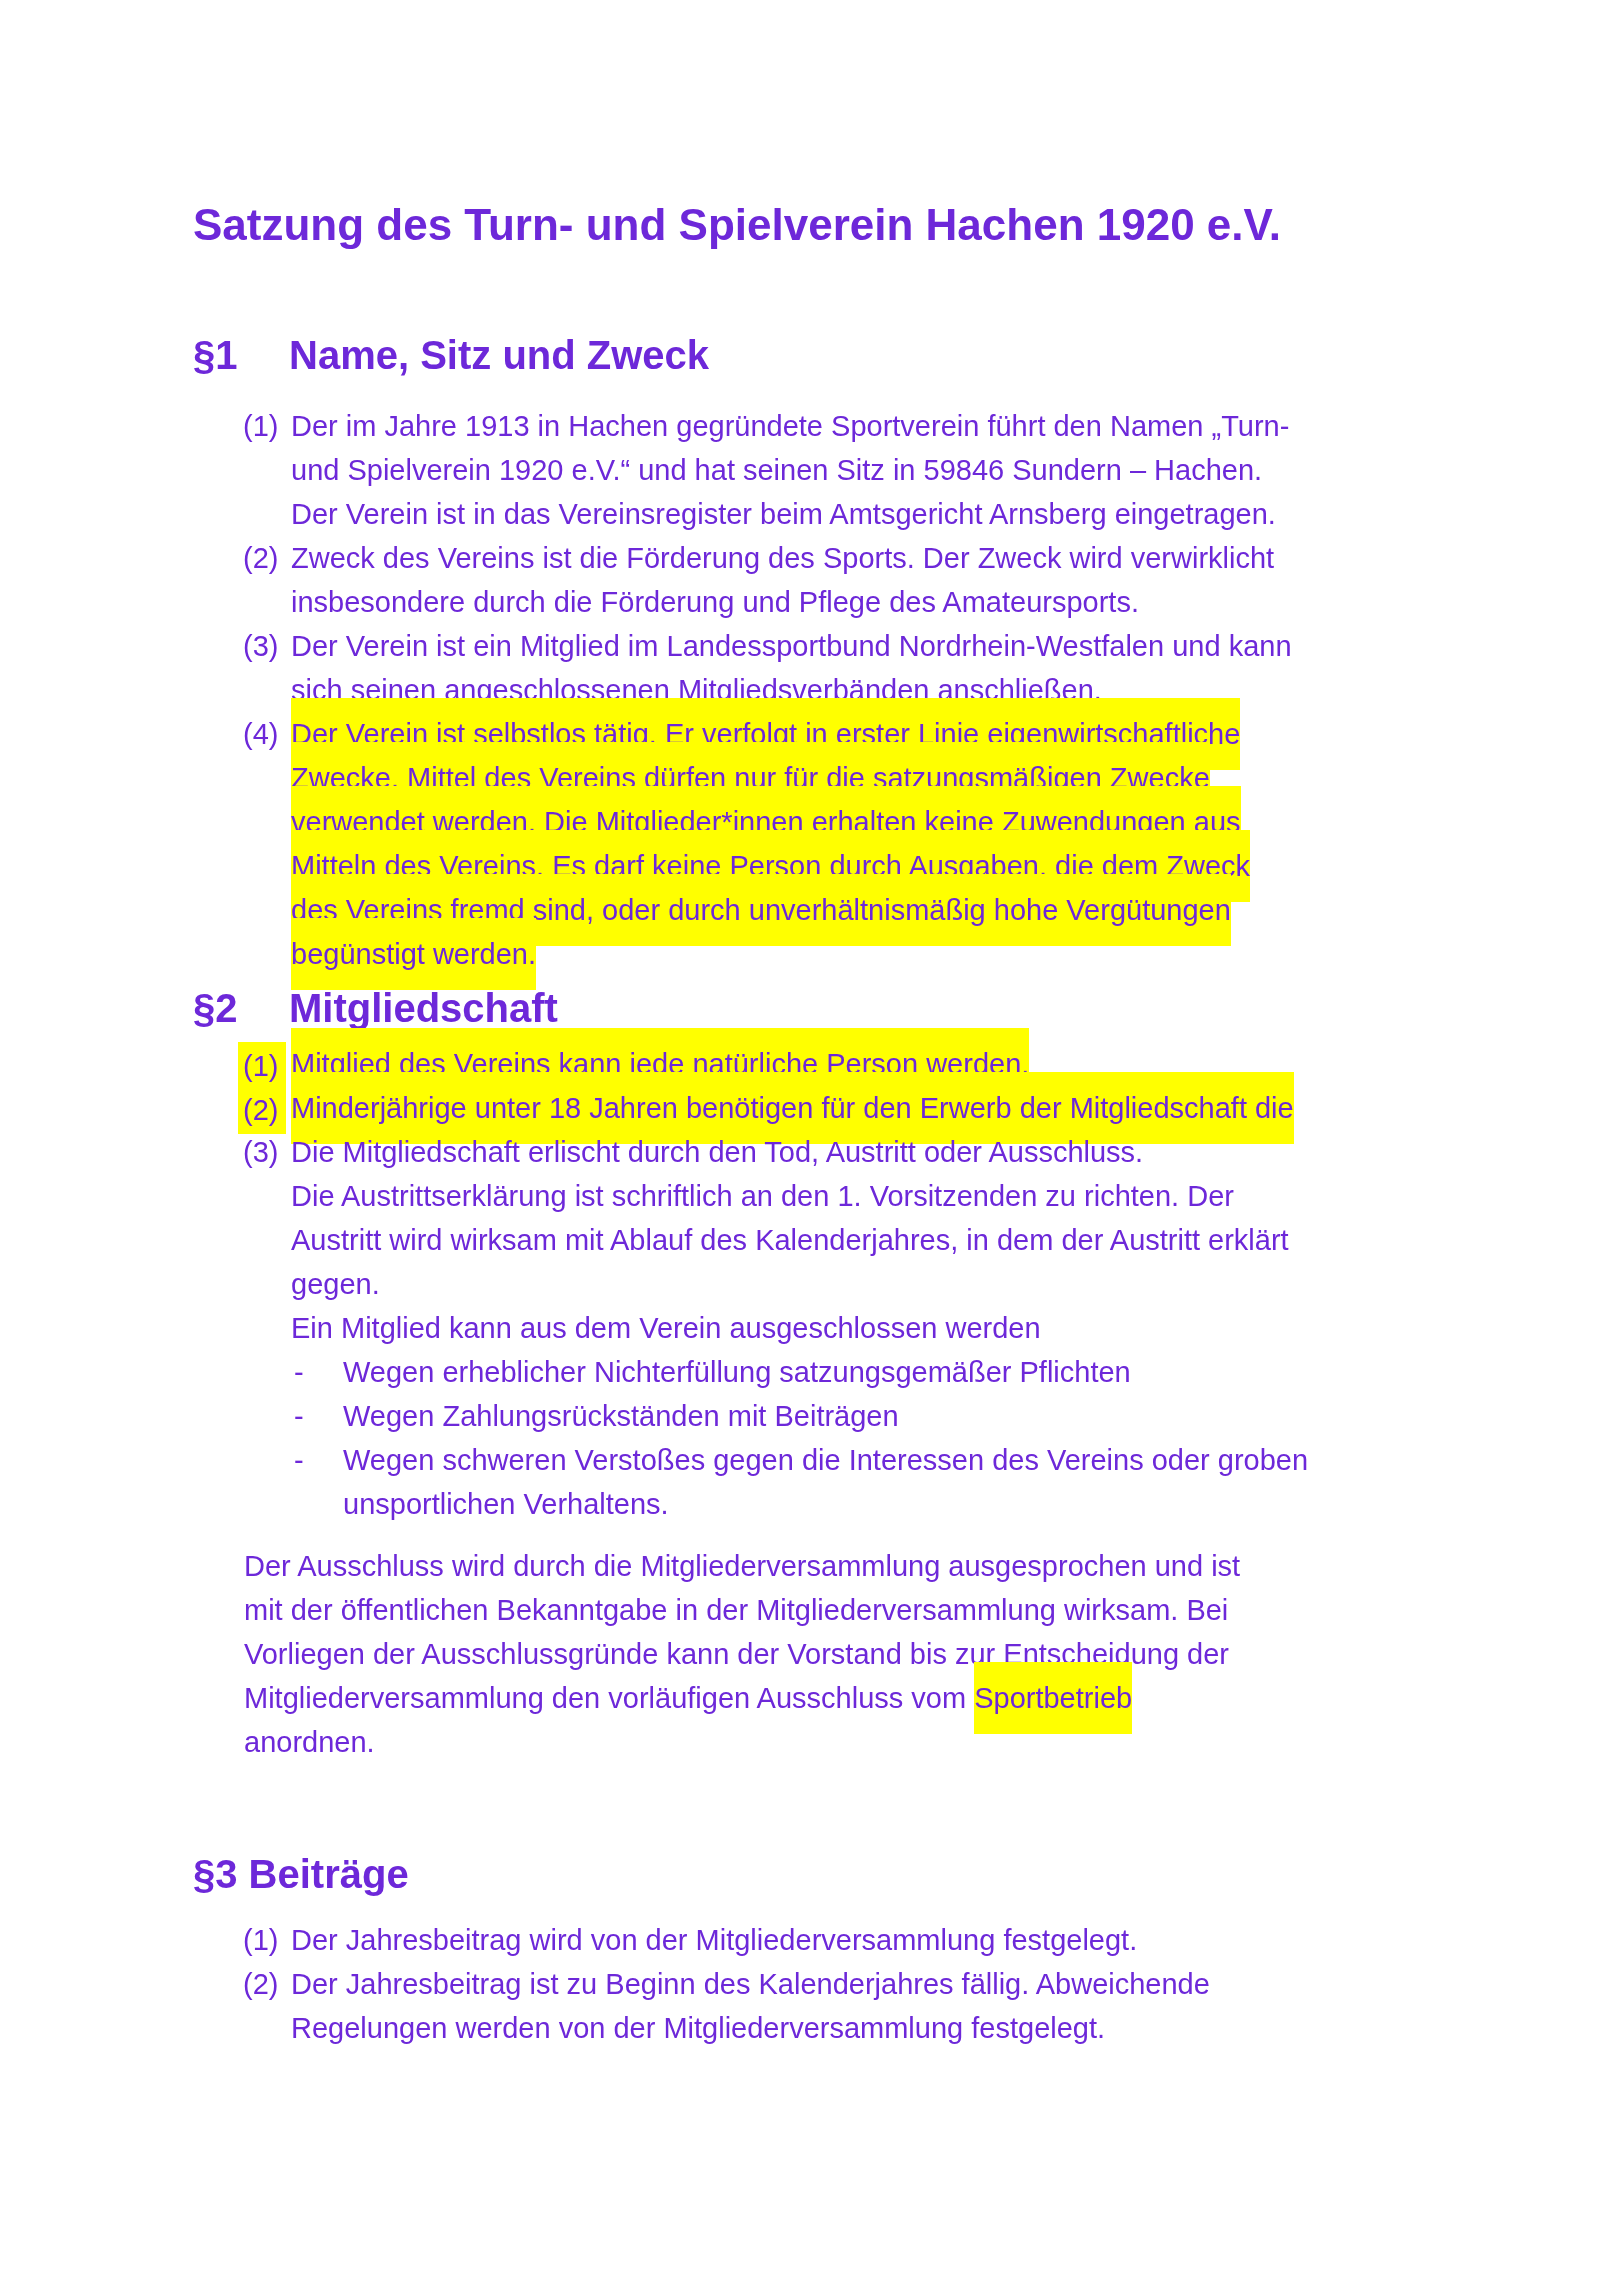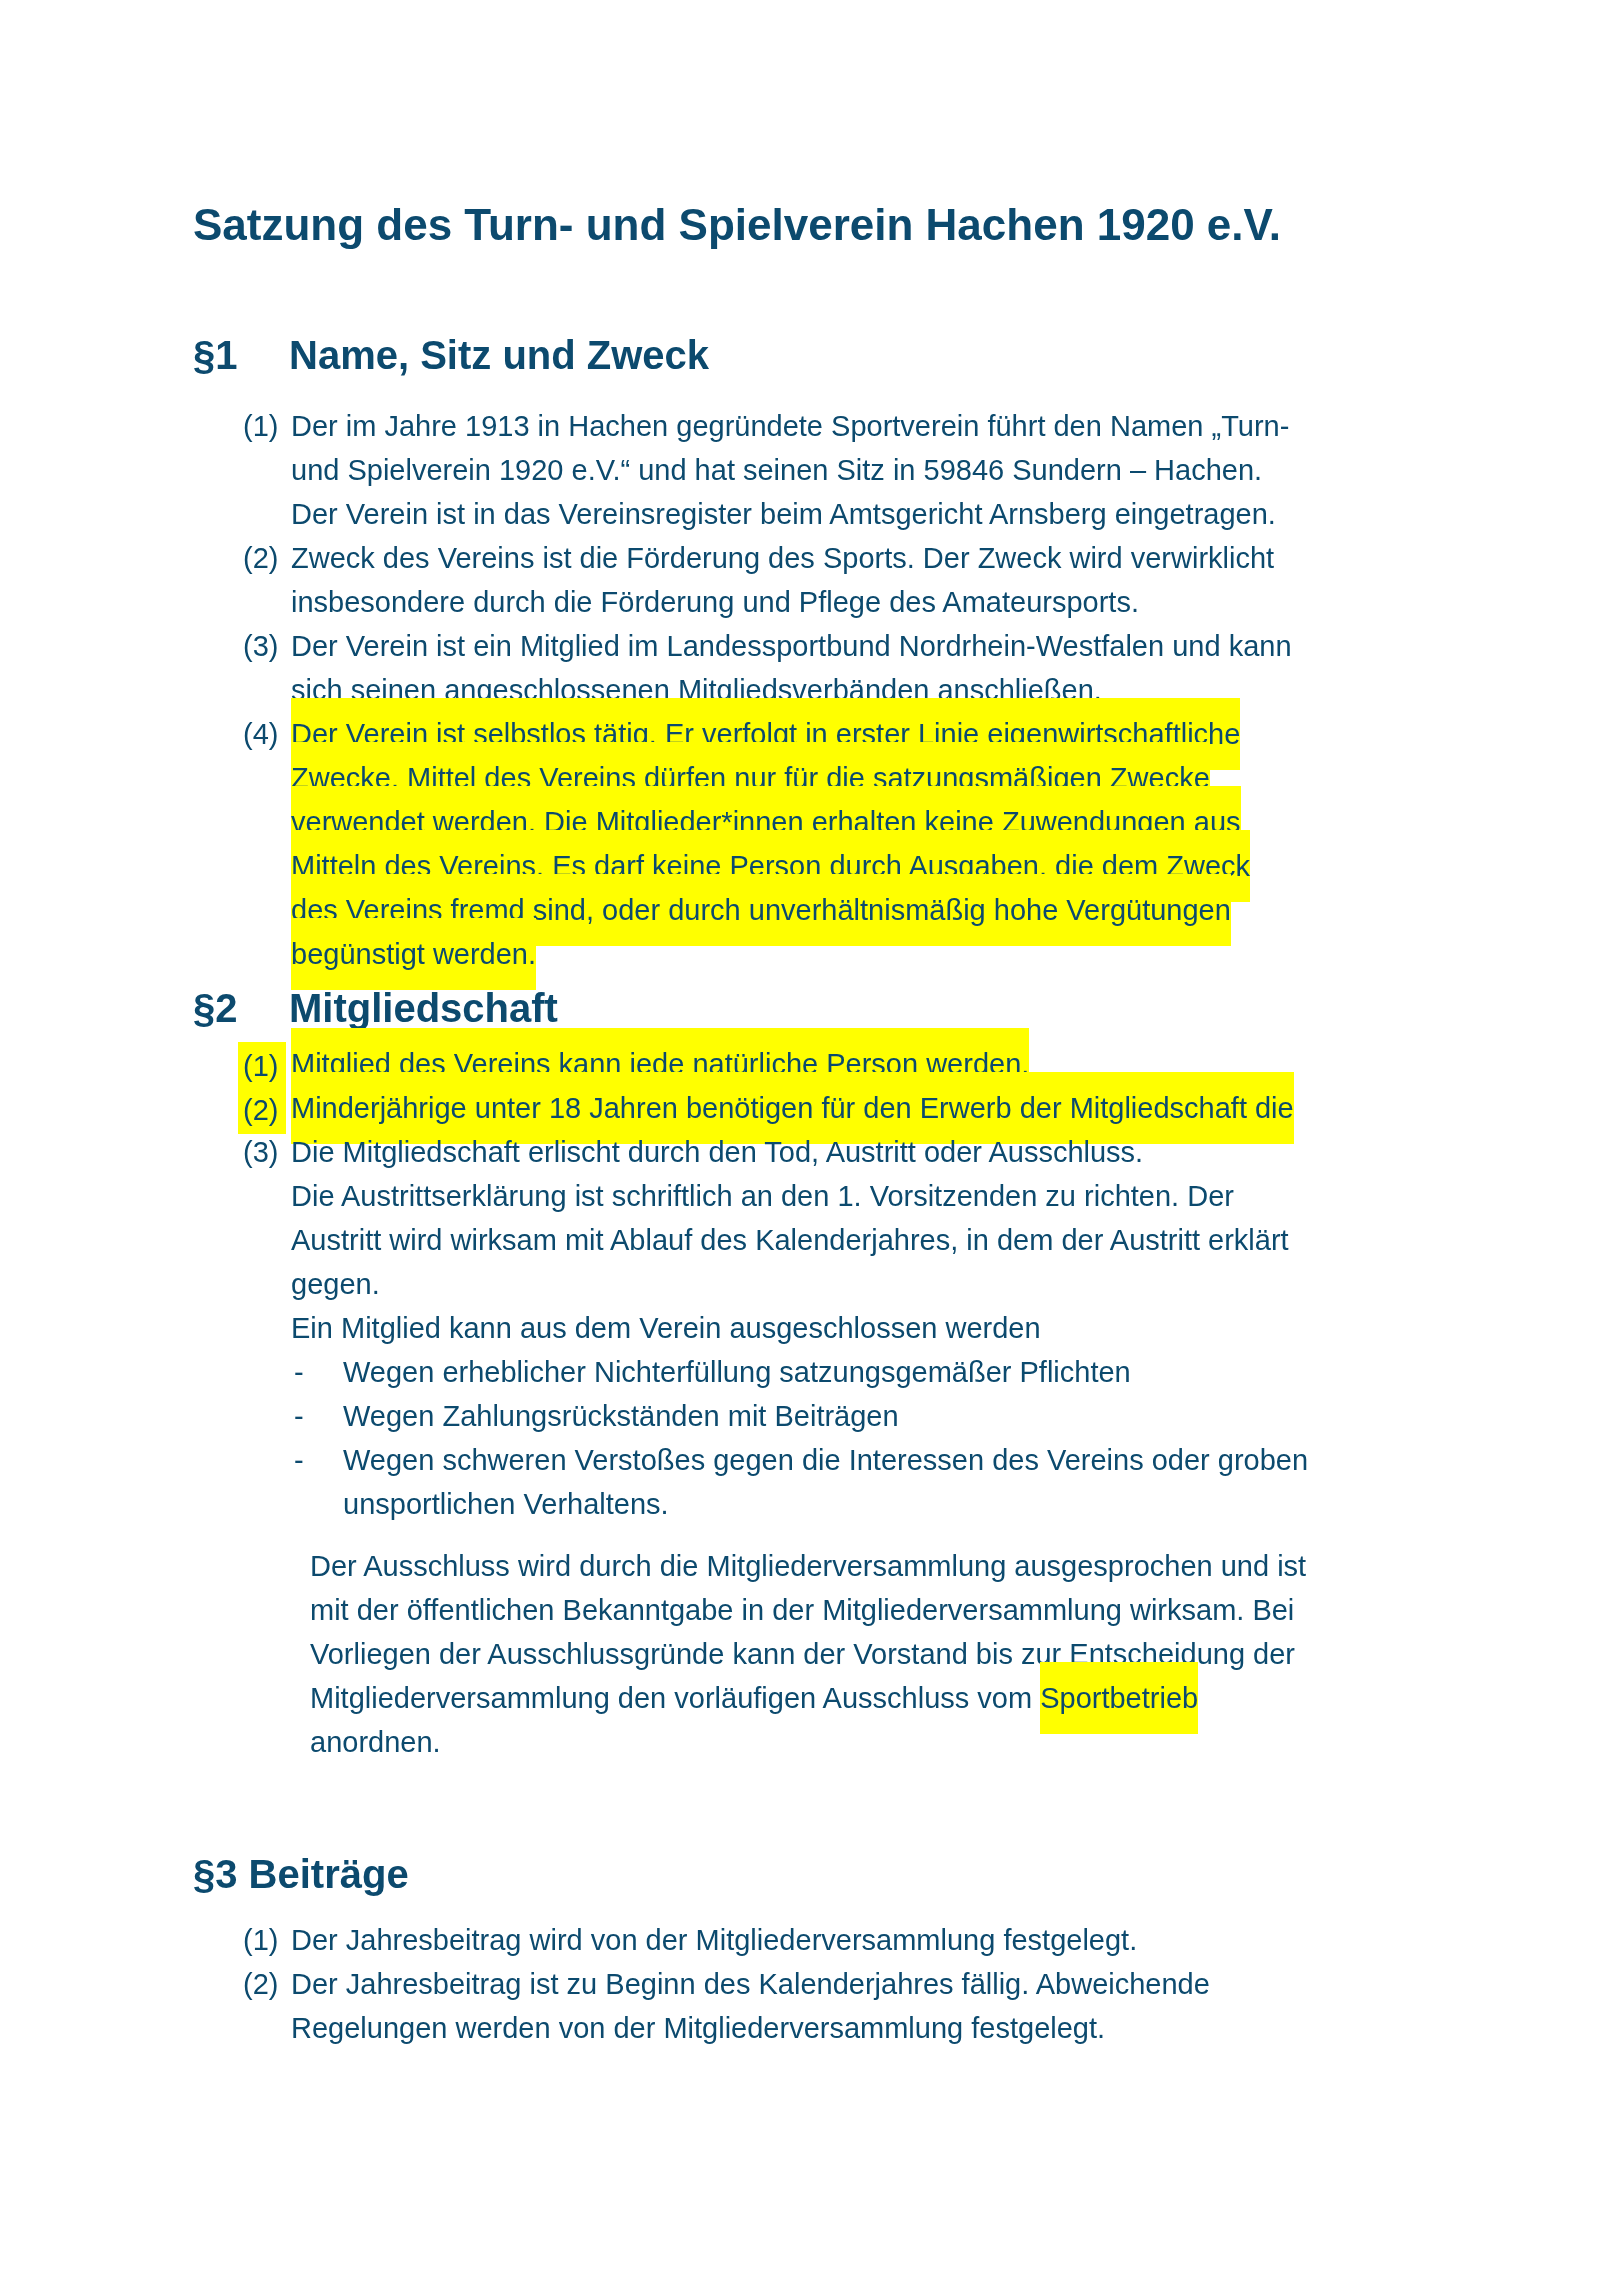--- a/index.html
+++ b/index.html
@@ -5,21 +5,21 @@
   html, body {
     margin: 0;
     padding: 0;
     background: #ffffff;
   }
   .page {
     position: relative;
     width: 1433px;
     height: 2293px;
     background: #ffffff;
-    color: #0c4a6e;
+    color: #6d28d9;
     font-family: "Liberation Sans", sans-serif;
     overflow: hidden;
     box-sizing: border-box;
   }
   .content {
     padding: 199px 157px 0 193px;
   }
   .doc-title {
     margin: 0;
     font-size: 44px;
@@ -48,21 +48,21 @@
     padding-left: 98px;
   }
   .clause-num {
     position: absolute;
     left: 50px;
     top: 0;
     white-space: pre;
   }
   .clause.dash { padding-left: 150px; }
   .clause.dash .clause-num { left: 101px; }
-  .para { margin-left: 117px; }
+  .para { margin-left: 51px; }
   .gap-before { margin-top: 17.6px; }
   .line { white-space: pre; }
   .hl {
     background: var(--hl-color, #ffff00);
     padding: 20px 0;
   }
   .clause-num.hl {
     padding: 2px 7.8px 2px 4.9px;
     margin-left: -4.9px;
   }

